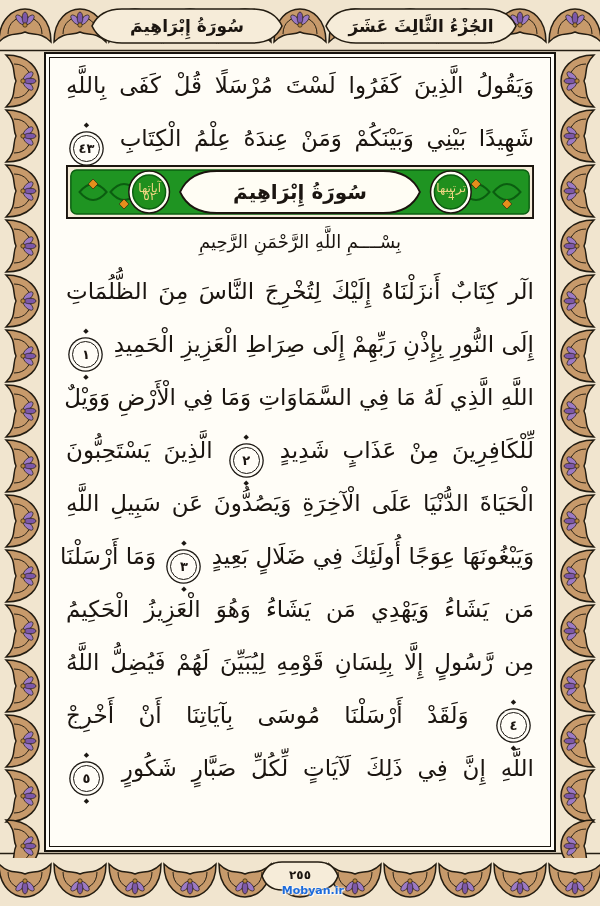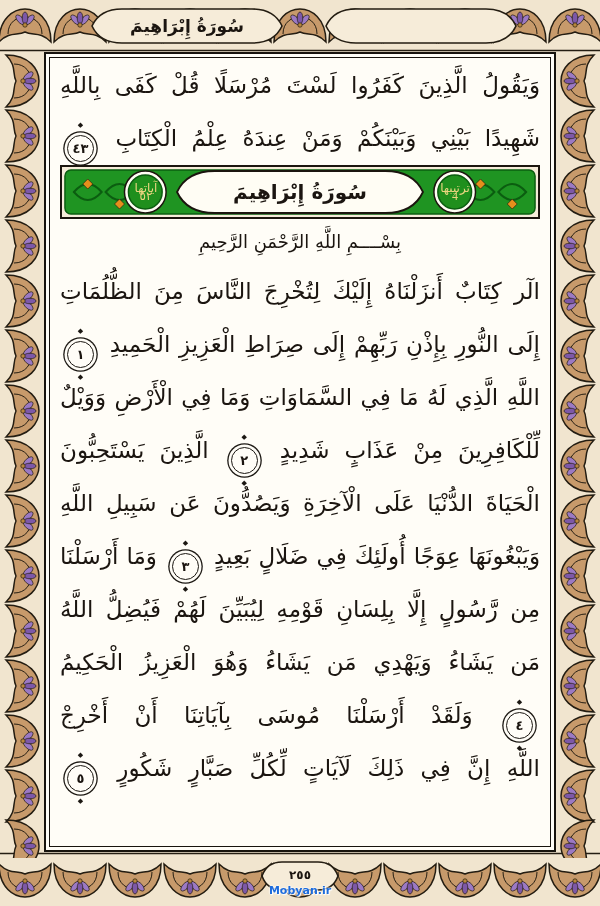--- a/index.html
+++ b/index.html
@@ -14,21 +14,21 @@
   
   .cart-text{position:absolute;top:9px;height:34px;line-height:34px;text-align:center;
              font-size:17px;font-weight:bold;direction:rtl;}
   .cart-surah{left:95px;width:184px;}
   .cart-juz{left:329px;width:184px;}
 
   
   .frame{position:absolute;left:44px;top:52px;width:512px;height:800px;box-sizing:border-box;
          border:2.5px solid #17130d;background:#fffdf7;padding:3px;}
   .frame-inner{width:100%;height:100%;box-sizing:border-box;border:1px solid #17130d;
-               padding:1px 10px;display:flex;flex-direction:column;overflow:hidden;}
+               padding:1px 16px;display:flex;flex-direction:column;overflow:hidden;}
 
   .qline{direction:rtl;text-align:justify;text-align-last:justify;height:53px;line-height:53px;
          font-size:23px;white-space:nowrap;}
   .bism{direction:rtl;text-align:center;height:46px;line-height:46px;font-size:18px;flex:0 0 46px;}
 
   .medal{display:inline-flex;position:relative;width:27px;height:27px;box-sizing:border-box;
          border:1.5px solid #1b1712;border-radius:50%;align-items:center;justify-content:center;
          font-size:13px;line-height:1;vertical-align:-7px;margin:0 7px;background:#fffdf7;
          box-shadow:0 0 0 2.5px #fffdf7,0 0 0 3.8px #1b1712;font-weight:bold;}
   .medal::before,.medal::after{content:"◆";position:absolute;font-size:7px;color:#1b1712;
@@ -43,21 +43,21 @@
                 text-align:center;font-size:20px;font-weight:bold;direction:rtl;}
   .banner-medal{position:absolute;top:9px;height:36px;width:9%;display:flex;flex-direction:column;
                 align-items:center;justify-content:center;color:#ecd580;font-size:12px;
                 line-height:8px;direction:rtl;text-align:center;}
   .banner-medal.ayat{left:13.4%;}
   .banner-medal.order{left:77.8%;font-family:Liberation Serif, serif;}
 
   
   .page-num{position:absolute;left:256px;top:860px;width:88px;height:30px;line-height:30px;
             text-align:center;font-size:12px;font-weight:bold;direction:rtl;}
-  .watermark{position:absolute;left:256px;top:884px;width:88px;text-align:center;
+  .watermark{position:absolute;left:256px;top:884px;width:88px;text-align:right;
              color:#1c6bdc;font-weight:bold;font-size:11px;
              text-shadow:0 0 2px #fff,0 0 2px #fff,1px 1px 1px #fff;}
 </style>
 </head>
 <body>
 
 <svg width="0" height="0" style="position:absolute" aria-hidden="true">
   <defs>
     <g id="flower3">
       <ellipse cx="0" cy="-7" rx="2.8" ry="6" fill="#9b79c4" stroke="#241d12" stroke-width="0.7" transform="rotate(42)"></ellipse>
@@ -143,20 +143,21 @@
     <use href="#unit" transform="translate(22,475) rotate(-90)"></use>
       <use href="#unit" transform="translate(22,530) rotate(-90)"></use>
     <use href="#unit" transform="translate(22,585) rotate(-90)"></use>
       <use href="#unit" transform="translate(22,640) rotate(-90)"></use>
     <use href="#unit" transform="translate(22,695) rotate(-90)"></use>
       <use href="#unit" transform="translate(22,750) rotate(-90)"></use>
     <use href="#unit" transform="translate(22,800) rotate(-90)"></use>
   </svg>
 
   <div class="cart-text cart-surah">سُورَةُ إِبْرَاهِيمَ</div>
+  <div class="cart-text cart-juz">الجُزْءُ الثَّالِثَ عَشَرَ</div>
 
   <div class="frame">
     <div class="frame-inner">
 
       <div id="block1">
           <div class="qline"><span>وَيَقُولُ الَّذِينَ كَفَرُوا لَسْتَ مُرْسَلًا قُلْ كَفَى بِاللَّهِ</span> </div>
           <div class="qline"><span>شَهِيدًا بَيْنِي وَبَيْنَكُمْ وَمَنْ عِندَهُ عِلْمُ الْكِتَابِ</span> <span class="medal">٤٣</span> </div>
         </div>
 
       <div class="banner">
@@ -185,22 +186,22 @@
 
       <div class="bism">بِسْــــمِ اللَّهِ الرَّحْمَنِ الرَّحِيمِ</div>
 
       <div id="block2">
           <div class="qline"><span>الٓر كِتَابٌ أَنزَلْنَاهُ إِلَيْكَ لِتُخْرِجَ النَّاسَ مِنَ الظُّلُمَاتِ</span> </div>
           <div class="qline"><span>إِلَى النُّورِ بِإِذْنِ رَبِّهِمْ إِلَى صِرَاطِ الْعَزِيزِ الْحَمِيدِ</span> <span class="medal">١</span> </div>
           <div class="qline"><span>اللَّهِ الَّذِي لَهُ مَا فِي السَّمَاوَاتِ وَمَا فِي الْأَرْضِ وَوَيْلٌ</span> </div>
           <div class="qline"><span>لِّلْكَافِرِينَ مِنْ عَذَابٍ شَدِيدٍ</span> <span class="medal">٢</span> <span>الَّذِينَ يَسْتَحِبُّونَ</span> </div>
           <div class="qline"><span>الْحَيَاةَ الدُّنْيَا عَلَى الْآخِرَةِ وَيَصُدُّونَ عَن سَبِيلِ اللَّهِ</span> </div>
           <div class="qline"><span>وَيَبْغُونَهَا عِوَجًا أُولَئِكَ فِي ضَلَالٍ بَعِيدٍ</span> <span class="medal">٣</span> <span>وَمَا أَرْسَلْنَا</span> </div>
+          <div class="qline"><span>مَن يَشَاءُ وَيَهْدِي مَن يَشَاءُ وَهُوَ الْعَزِيزُ الْحَكِيمُ</span> </div>
           <div class="qline"><span>مِن رَّسُولٍ إِلَّا بِلِسَانِ قَوْمِهِ لِيُبَيِّنَ لَهُمْ فَيُضِلُّ اللَّهُ</span> </div>
-          <div class="qline"><span>مَن يَشَاءُ وَيَهْدِي مَن يَشَاءُ وَهُوَ الْعَزِيزُ الْحَكِيمُ</span> </div>
           <div class="qline"><span class="medal">٤</span> <span>وَلَقَدْ أَرْسَلْنَا مُوسَى بِآيَاتِنَا أَنْ أَخْرِجْ</span> </div>
           <div class="qline"><span>اللَّهِ إِنَّ فِي ذَلِكَ لَآيَاتٍ لِّكُلِّ صَبَّارٍ شَكُورٍ</span> <span class="medal">٥</span> </div>
         </div>
 
     </div>
   </div>
 
   <div class="page-num">٢٥٥</div>
   <div class="watermark">Mobyan.ir</div>
 

